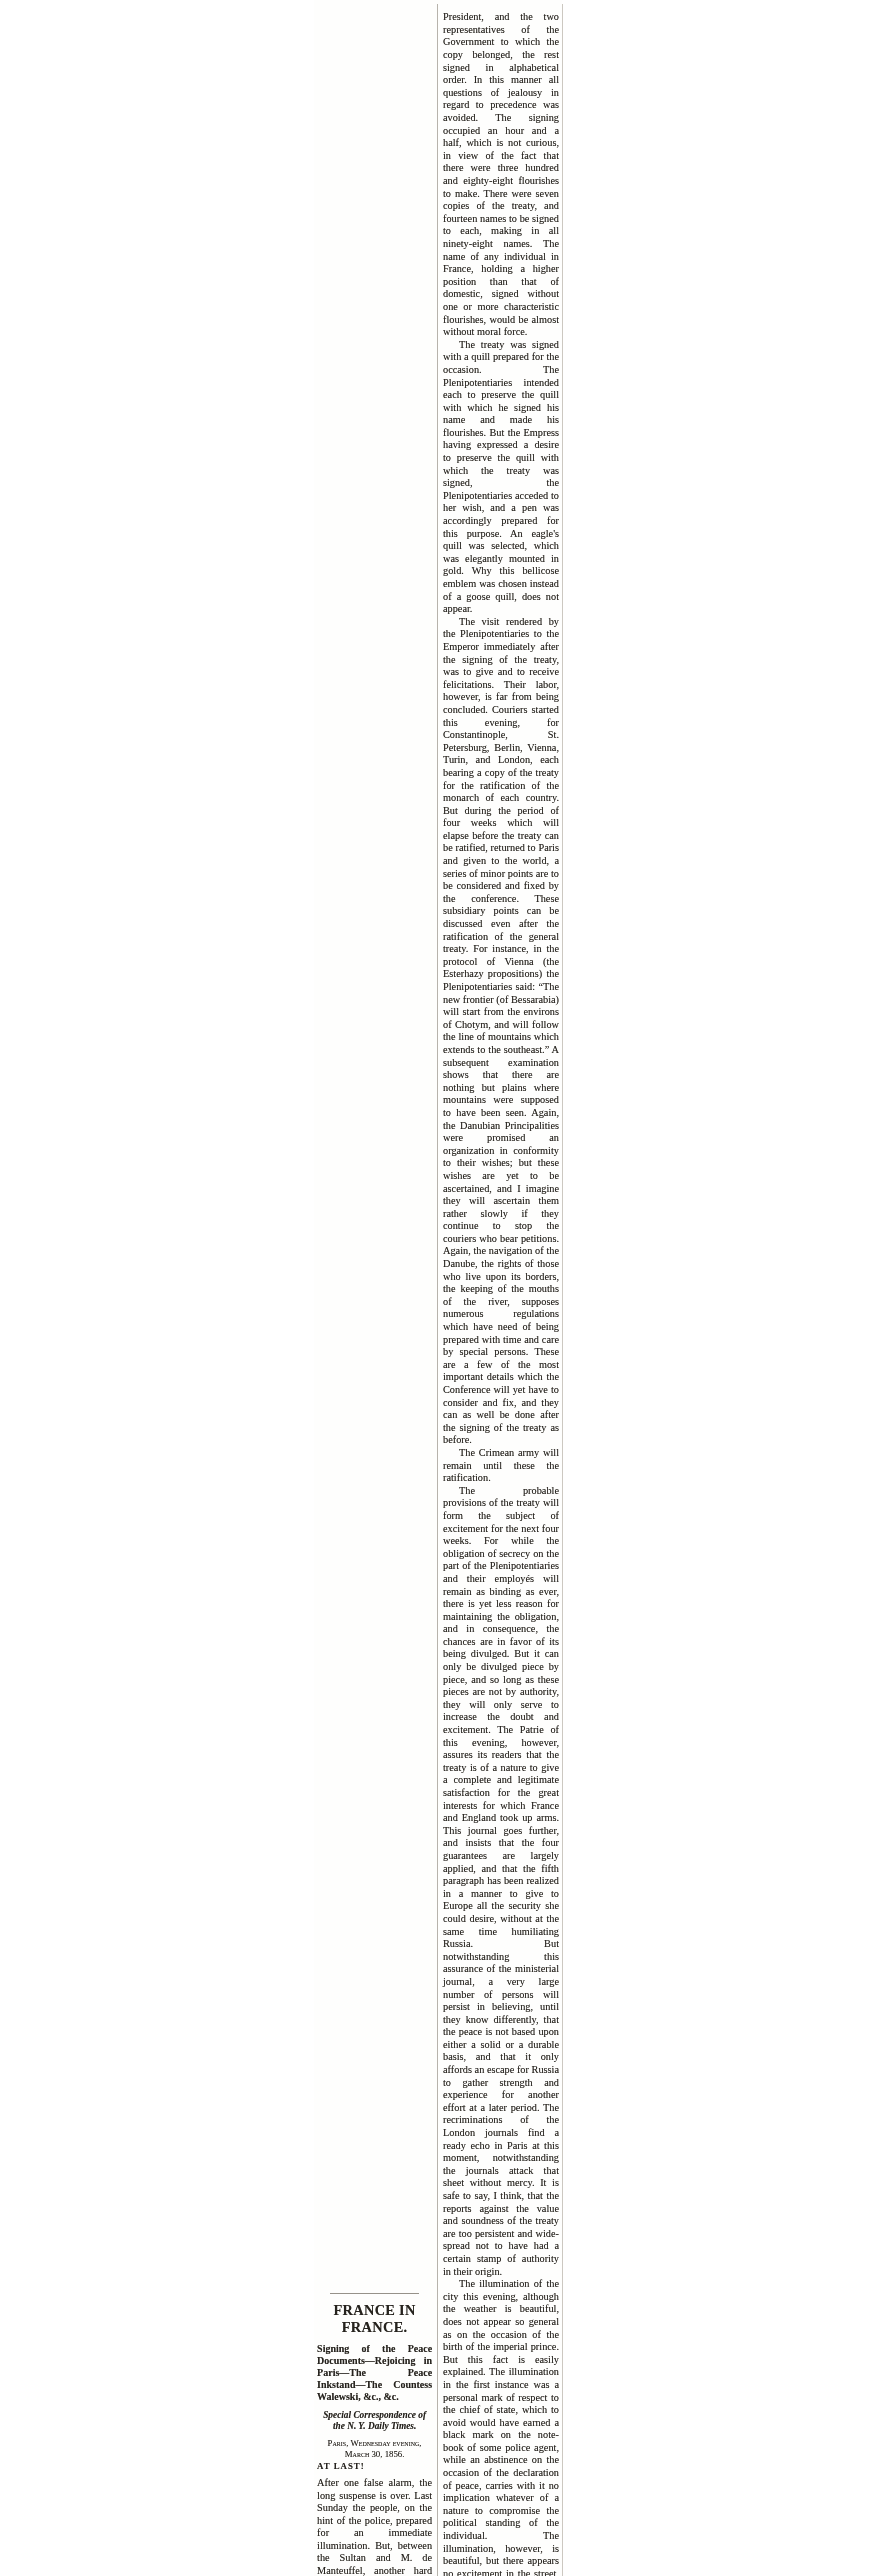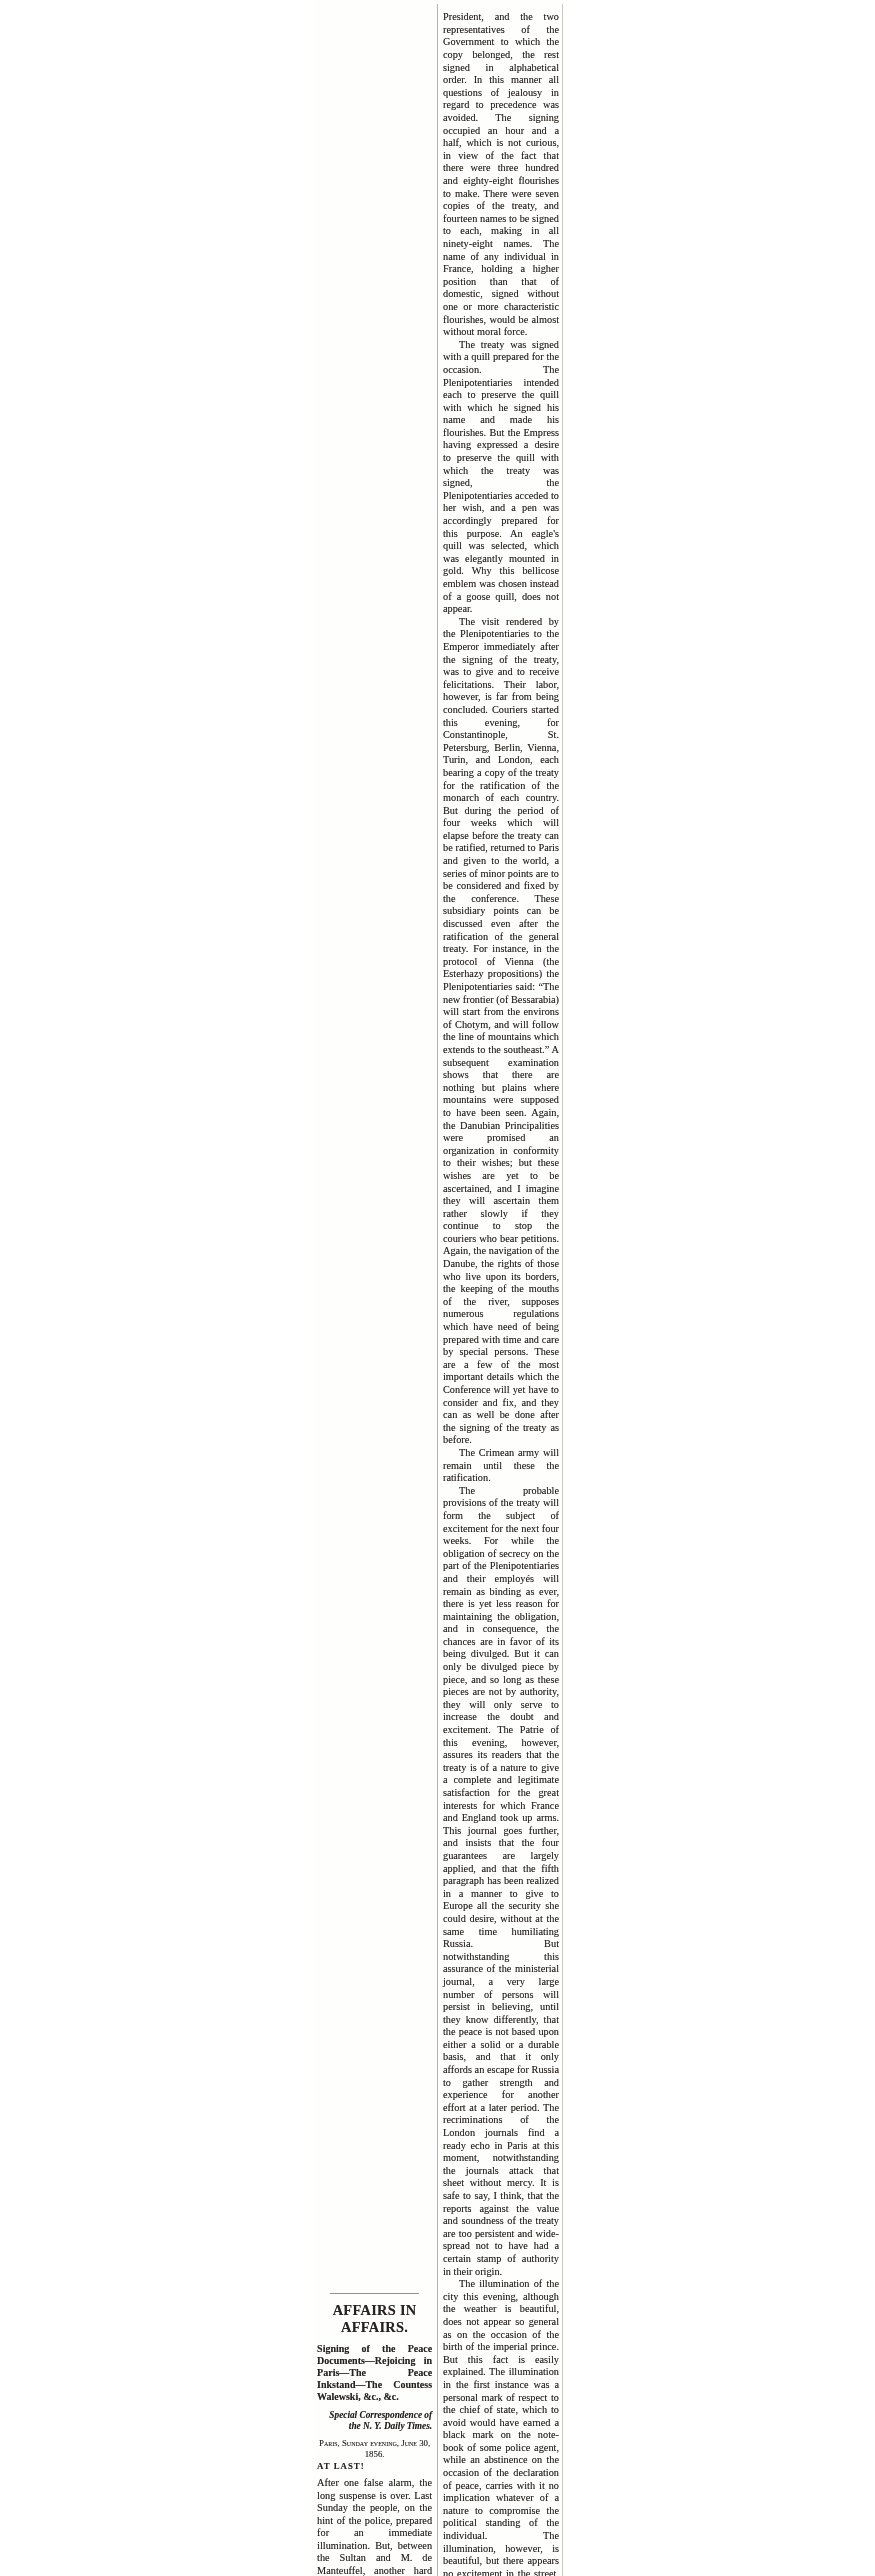--- a/index.html
+++ b/index.html
@@ -39,21 +39,21 @@
     text-align:center; letter-spacing:0.3px;
     text-indent:0; margin:0 0 8.2px 0;
   }
   .subhead {
     font-size:10px; line-height:12px; font-weight:bold;
     text-align:justify; text-indent:0; margin:0 0 6.2px 0;
   }
   .correspondence {
     font-size:9.3px; line-height:11.3px;
     font-style:italic; font-weight:bold;
-    text-align:right; margin:0 0 6.2px 0;
+    text-align:center; margin:0 0 6.2px 0;
   }
   .dateline {
     font-size:8.8px; line-height:10.8px; text-align:center;
     font-variant:small-caps; margin:0 0 1px 0;
   }
   .at-last {
     font-size:8.8px; line-height:10.8px; text-align:left;
     font-weight:bold; letter-spacing:1px; margin:0 0 5.2px 0;
   }
 </style>
@@ -62,24 +62,24 @@
 
 <div class="page">
 
   <div class="clip">
 
     <div class="rule center-rule"></div>
     <div class="rule right-rule"></div>
 
     <section class="col left-col">
       <div class="headline-rule"></div>
-      <h1 class="headline">AFFAIRS IN AFFAIRS.</h1>
+      <h1 class="headline">FRANCE IN FRANCE.</h1>
       <h2 class="subhead">Signing of the Peace Documents—Rejoicing in Paris—The Peace Inkstand—The Countess Walewski, &amp;c., &amp;c.</h2>
       <div class="correspondence">Special Correspondence of the N. Y. Daily Times.</div>
-      <div class="dateline">Paris, Sunday evening, June 30, 1856.</div>
+      <div class="dateline">Paris, Wednesday evening, March 30, 1856.</div>
       <div class="at-last">AT LAST!</div>
 
       <p class="no-indent">After one false alarm, the long suspense is over. Last Sunday the people, on the hint of the police, prepared for an immediate illumination. But, between the Sultan and M. de Manteuffel, another hard week's work was added to the labors of the Conference, and it was not till last evening that the document was ready for signature. To-day, at 1 o'clock, the members of the Conference, in grand costume, repaired to the Council Chamber, and signed the document. At 2 o'clock 101 guns were fired from the Invalides, and from each of the eighteen forts which surround Paris. At 3 o'clock, the following proclamation, in large type, was posted on walls of the city:</p>
 
     </section>
 
     <section class="col right-col">
       <p class="no-indent">President, and the two representatives of the Government to which the copy belonged, the rest signed in alphabetical order. In this manner all questions of jealousy in regard to precedence was avoided. The signing occupied an hour and a half, which is not curious, in view of the fact that there were three hundred and eighty-eight flourishes to make. There were seven copies of the treaty, and fourteen names to be signed to each, making in all ninety-eight names. The name of any individual in France, holding a higher position than that of domestic, signed without one or more characteristic flourishes, would be almost without moral force.</p>
       <p>The treaty was signed with a quill prepared for the occasion. The Plenipotentiaries intended each to preserve the quill with which he signed his name and made his flourishes. But the Empress having expressed a desire to preserve the quill with which the treaty was signed, the Plenipotentiaries acceded to her wish, and a pen was accordingly prepared for this purpose. An eagle's quill was selected, which was elegantly mounted in gold. Why this bellicose emblem was chosen instead of a goose quill, does not appear.</p>
       <p>The visit rendered by the Plenipotentiaries to the Emperor immediately after the signing of the treaty, was to give and to receive felicitations. Their labor, however, is far from being concluded. Couriers started this evening, for Constantinople, St. Petersburg, Berlin, Vienna, Turin, and London, each bearing a copy of the treaty for the ratification of the monarch of each country. But during the period of four weeks which will elapse before the treaty can be ratified, returned to Paris and given to the world, a series of minor points are to be considered and fixed by the conference. These subsidiary points can be discussed even after the ratification of the general treaty. For instance, in the protocol of Vienna (the Esterhazy propositions) the Plenipotentiaries said: “The new frontier (of Bessarabia) will start from the environs of Chotym, and will follow the line of mountains which extends to the southeast.” A subsequent examination shows that there are nothing but plains where mountains were supposed to have been seen. Again, the Danubian Principalities were promised an organization in conformity to their wishes; but these wishes are yet to be ascertained, and I imagine they will ascertain them rather slowly if they continue to stop the couriers who bear petitions. Again, the navigation of the Danube, the rights of those who live upon its borders, the keeping of the mouths of the river, supposes numerous regulations which have need of being prepared with time and care by special persons. These are a few of the most important details which the Conference will yet have to consider and fix, and they can as well be done after the signing of the treaty as before.</p>

